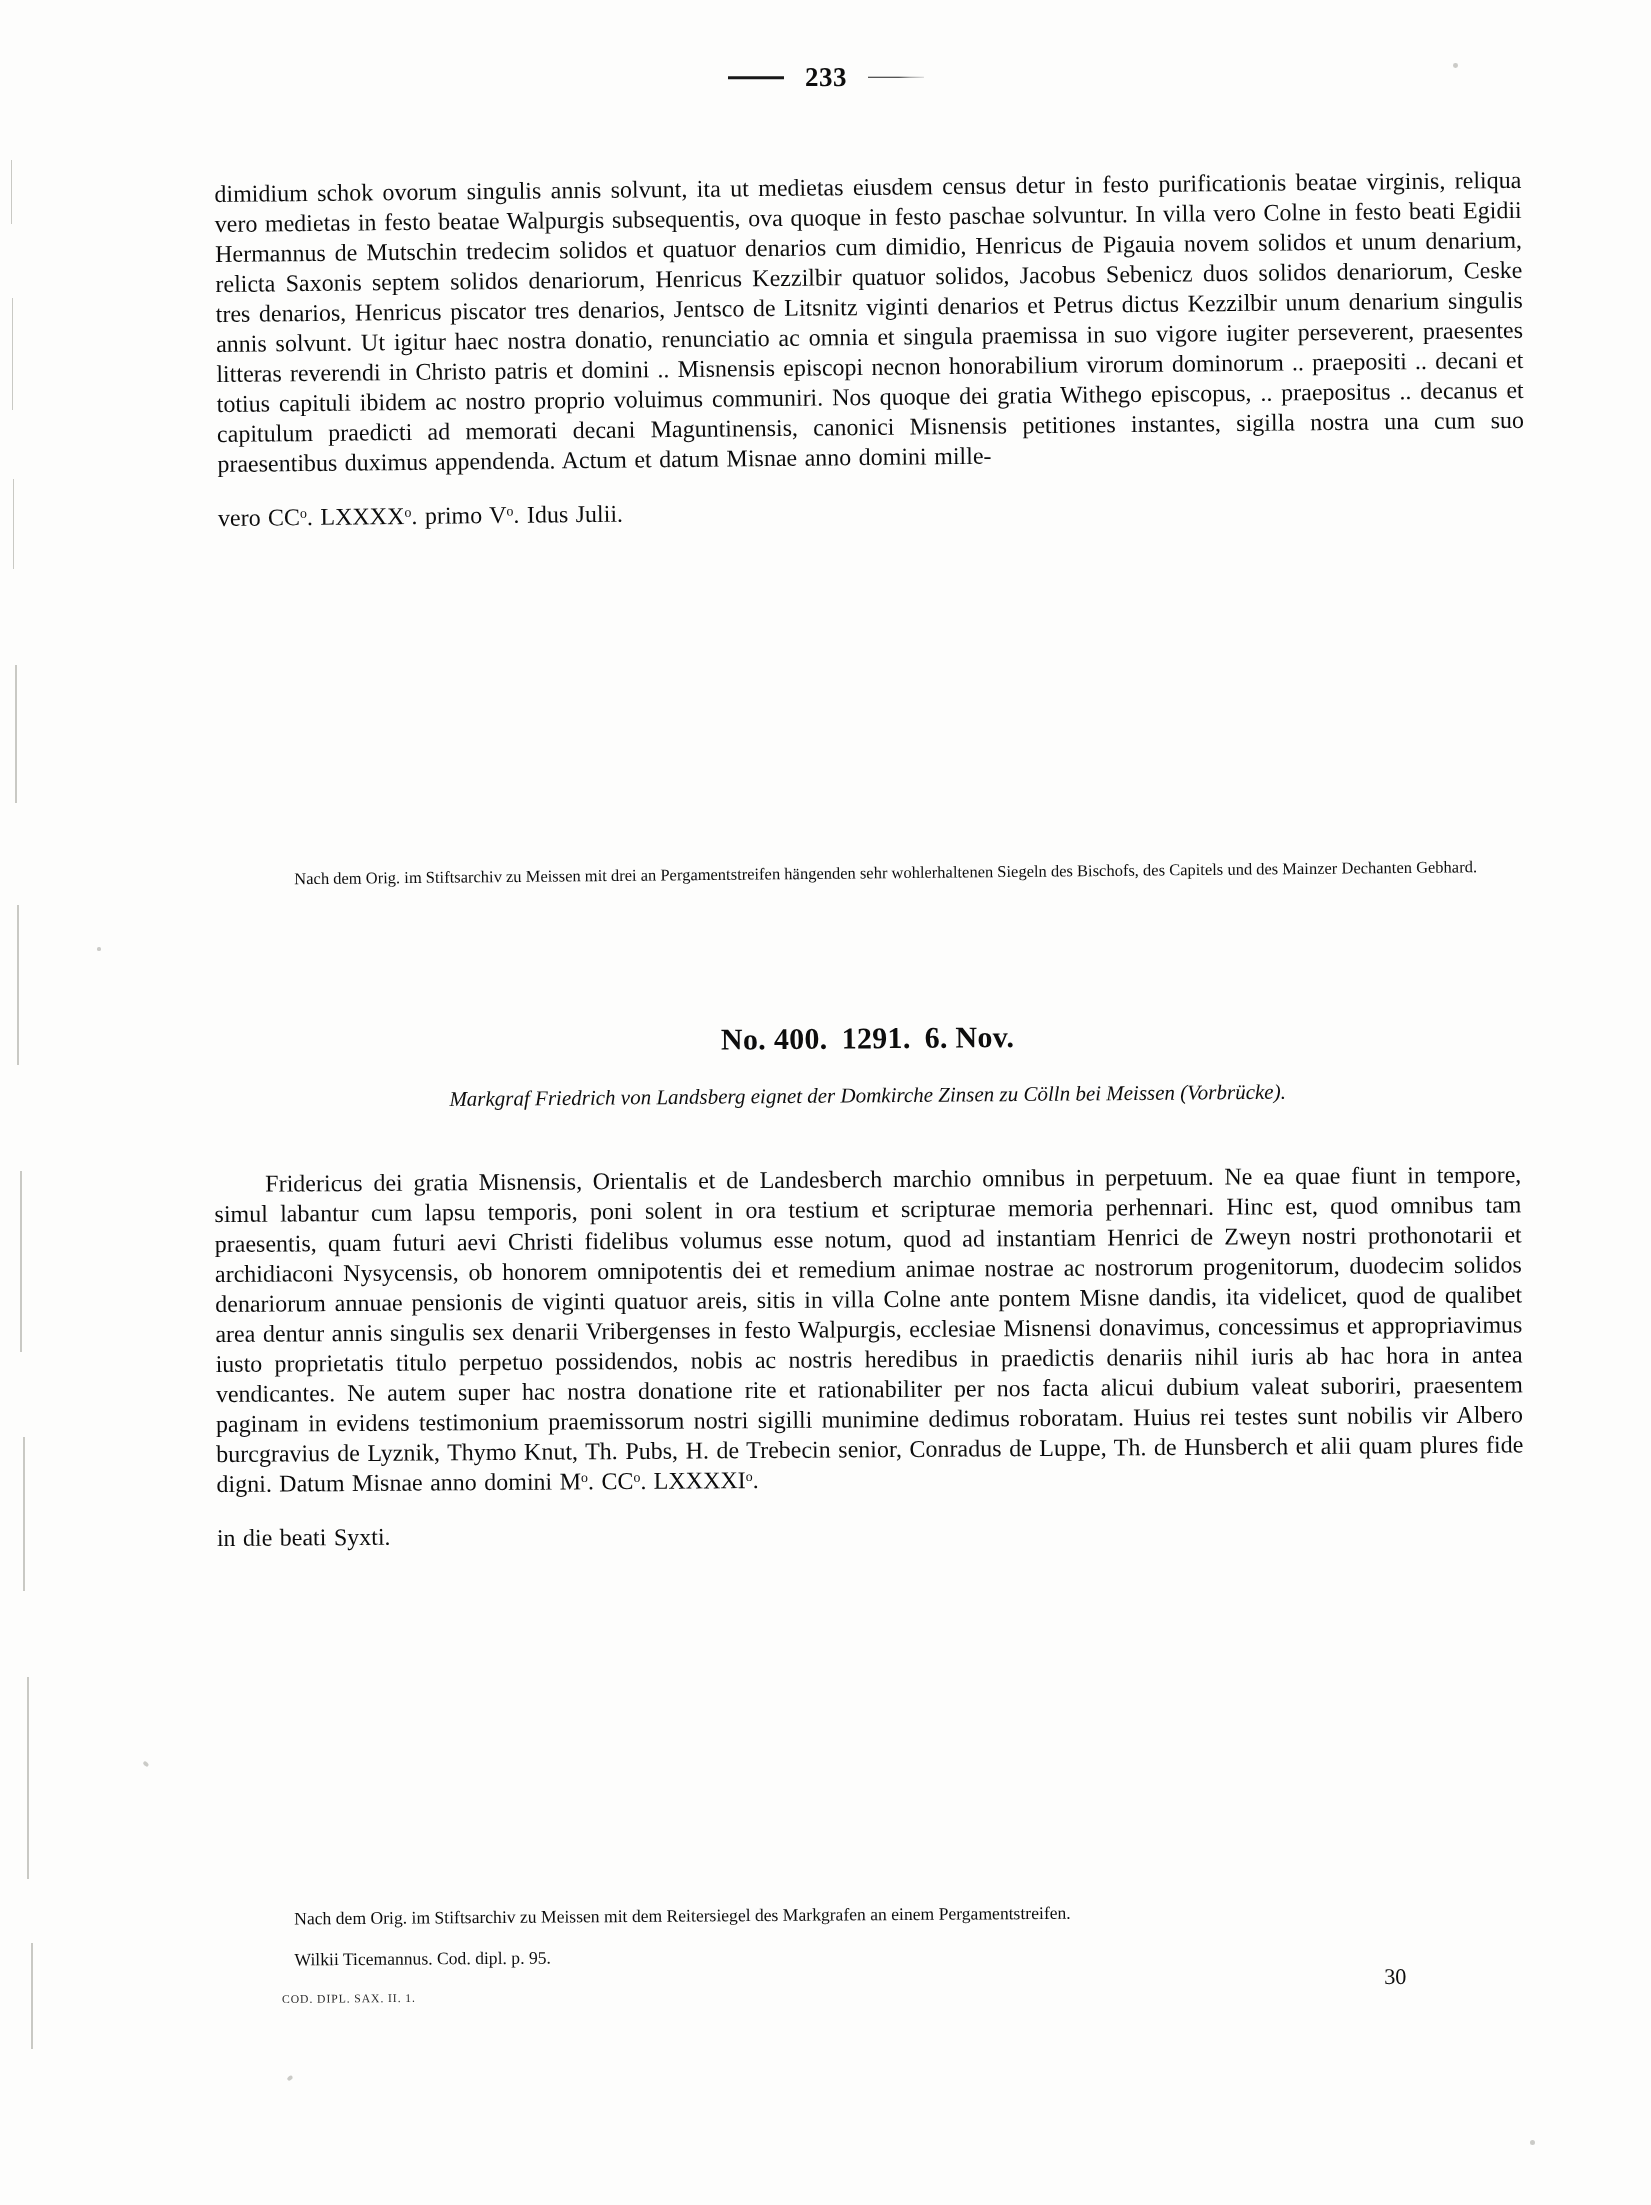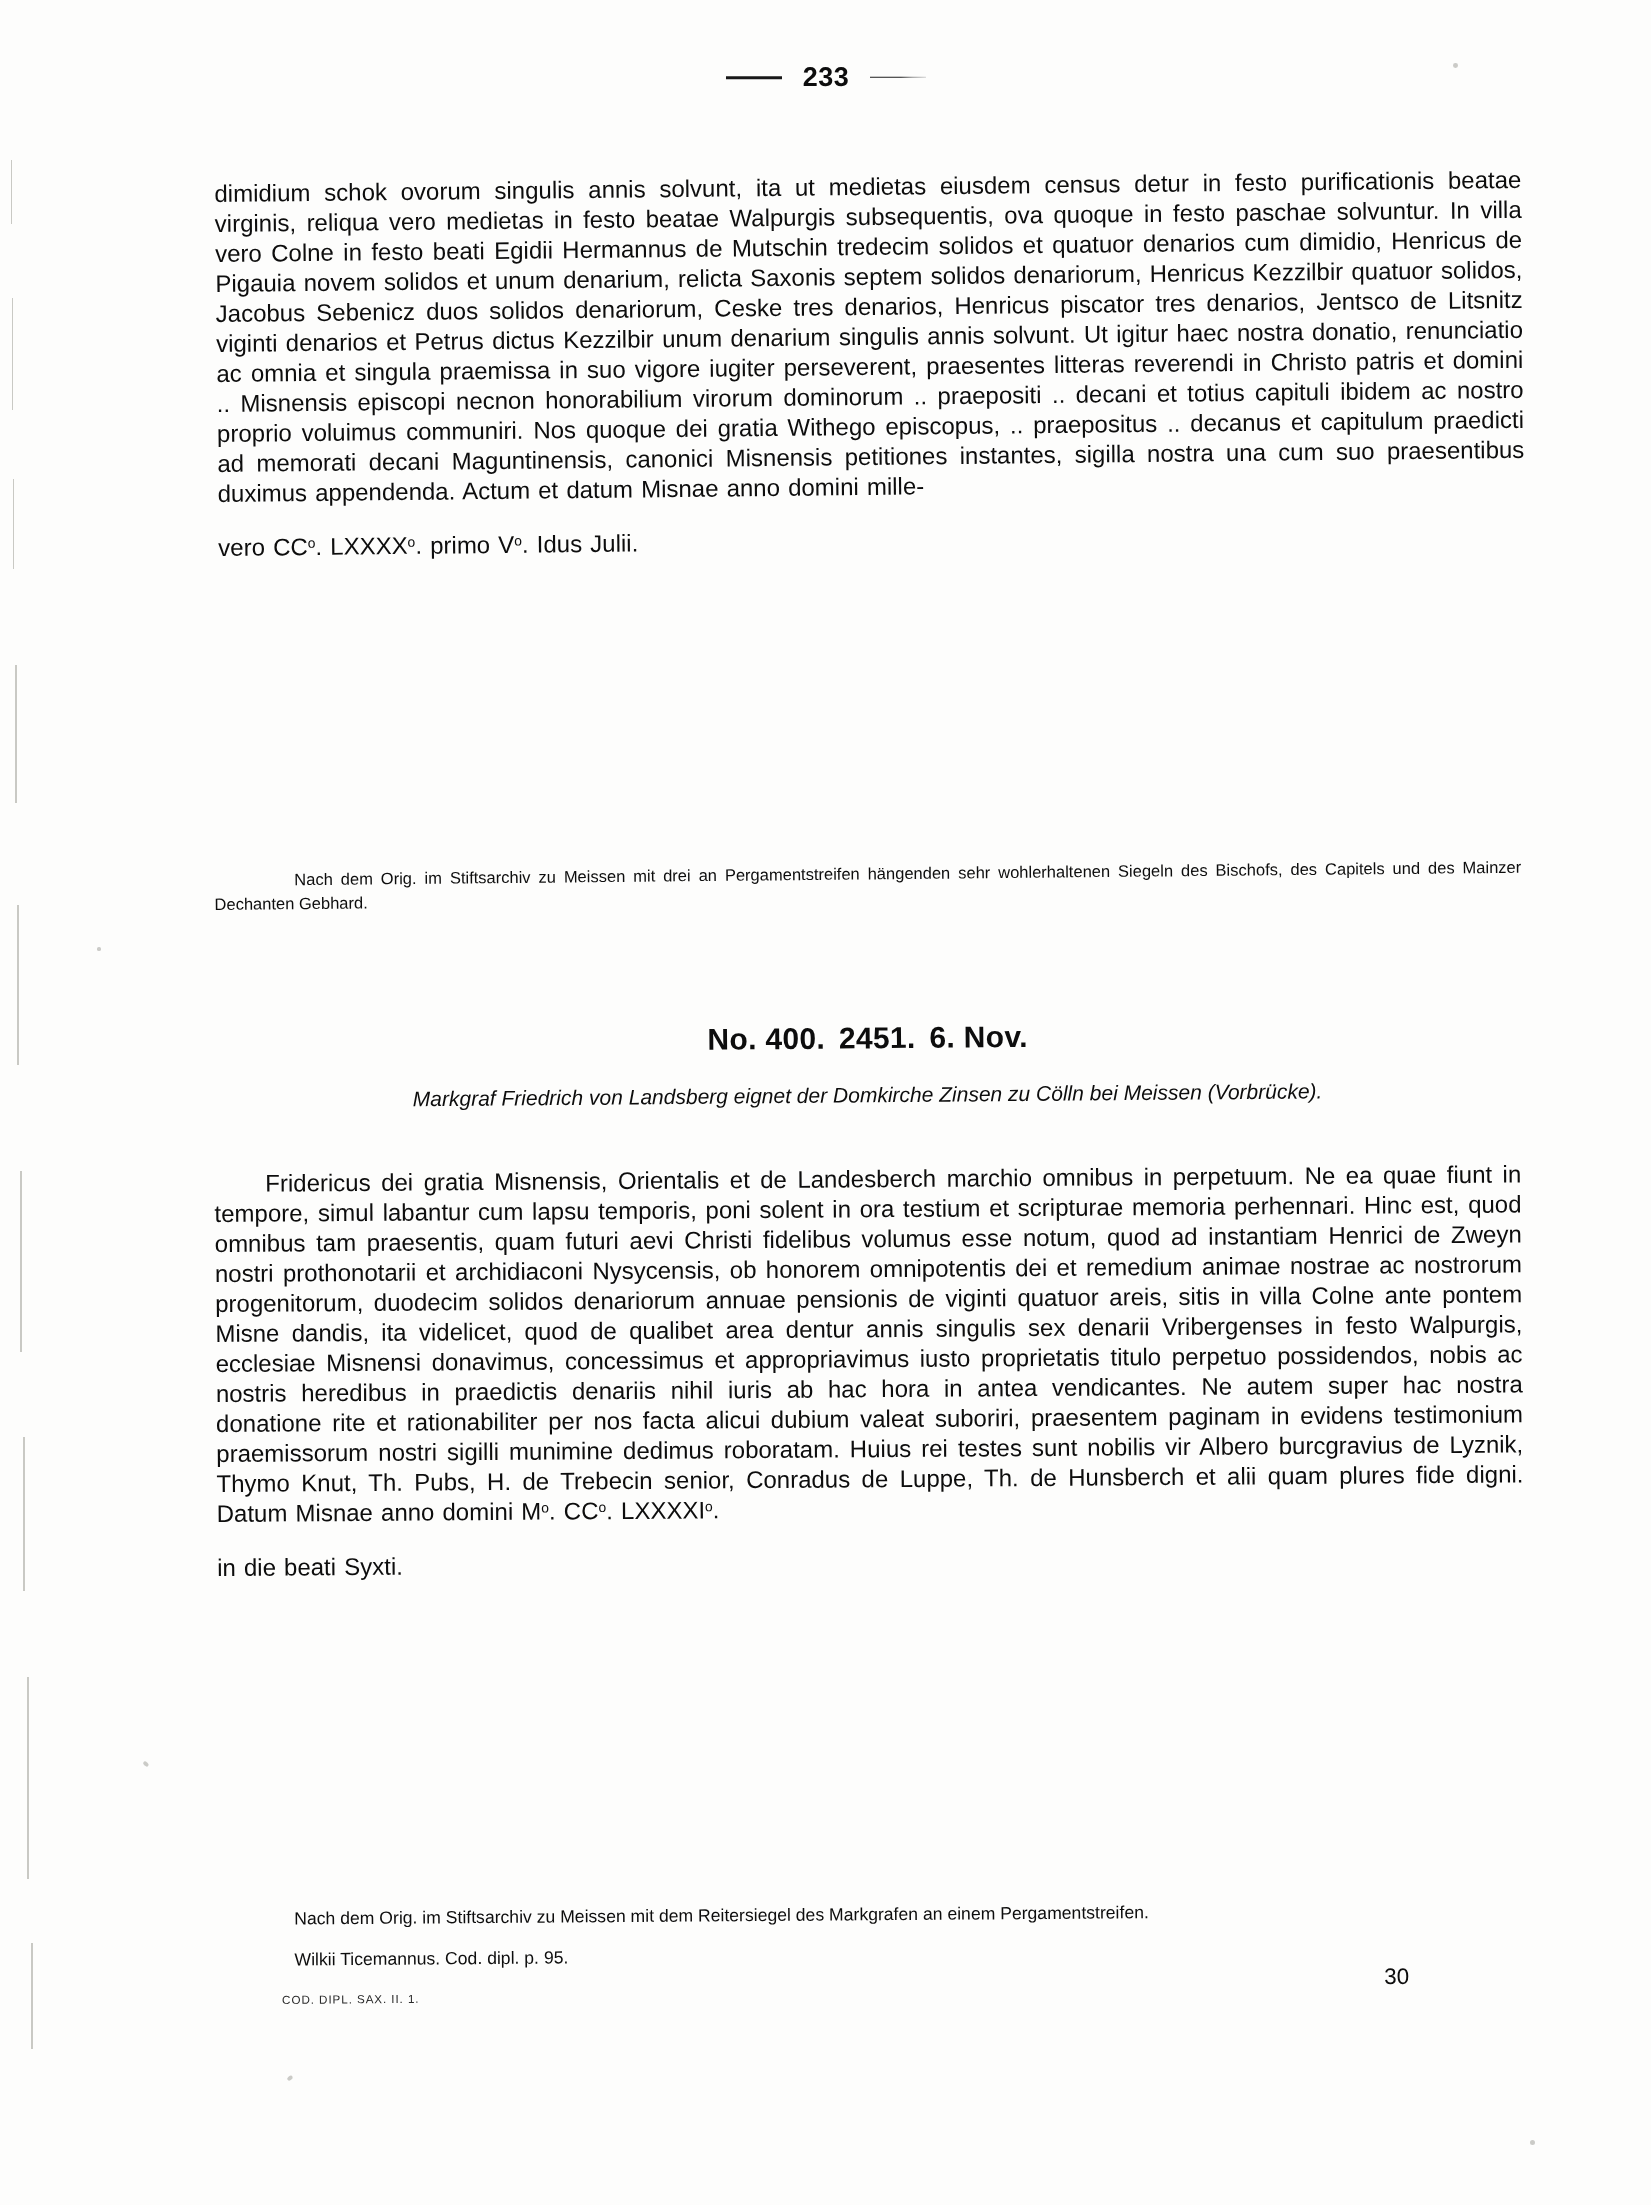--- a/index.html
+++ b/index.html
@@ -7,21 +7,21 @@
     padding: 0;
     background: #ffffff;
   }
 
   #page {
     position: relative;
     width: 1652px;
     height: 2205px;
     background: #fdfdfc;
     overflow: hidden;
-    font-family: Liberation Sans, sans-serif;
+    font-family: Liberation Serif, serif;
     color: #0d0d0d;
   }
 
   
   .speck {
     position: absolute;
     background: #b9b9b5;
     border-radius: 50%;
     opacity: .75;
   }
@@ -179,21 +179,21 @@
       <span>vero CC</span><sup class="ord">o</sup><span>. </span><span>LXXXX</span><sup class="ord">o</sup><span>. primo V</span><sup class="ord">o</sup><span>. Idus Julii.</span>
     </p>
   </div>
 
   <div class="block skew-b" style="top:851px;">
     <p class="note indent">Nach dem Orig. im Stiftsarchiv zu Meissen mit drei an Pergamentstreifen hängenden sehr wohlerhaltenen Siegeln des Bischofs, des Capitels und des Mainzer Dechanten Gebhard.</p>
   </div>
 
   <div class="block skew-c" style="top:1027px;">
     <div class="sec-head">
-      <span>No. 400.</span><span class="gap"></span><span>2451.</span><span class="gap"></span><span>6. Nov.</span>
+      <span>No. 400.</span><span class="gap"></span><span>1291.</span><span class="gap"></span><span>6. Nov.</span>
     </div>
   </div>
 
   <div class="block skew-c" style="top:1089px;">
     <div class="regest">Markgraf Friedrich von Landsberg eignet der Domkirche Zinsen zu Cölln bei Meissen (Vorbrücke).</div>
   </div>
 
   <div class="block skew-d" style="top:1145px;">
     <p class="body-text indent"><span>Fridericus dei gratia Misnensis, Orientalis et de Landesberch marchio omnibus in perpetuum. Ne ea quae fiunt in tempore, simul labantur cum lapsu temporis, poni solent in ora testium et scripturae memoria perhennari. Hinc est, quod omnibus tam praesentis, quam futuri aevi Christi fidelibus volumus esse notum, quod ad instantiam Henrici de Zweyn nostri prothonotarii et archidiaconi Nysycensis, ob honorem omnipotentis dei et remedium animae nostrae ac nostrorum progenitorum, duodecim solidos denariorum annuae pensionis de viginti quatuor areis, sitis in villa Colne ante pontem Misne dandis, ita videlicet, quod de qualibet area dentur annis singulis sex denarii Vribergenses in festo Walpurgis, ecclesiae Misnensi donavimus, concessimus et appropriavimus iusto proprietatis titulo perpetuo possidendos, nobis ac nostris heredibus in praedictis denariis nihil iuris ab hac hora in antea vendicantes. Ne autem super hac nostra donatione rite et rationabiliter per nos facta alicui dubium valeat suboriri, praesentem paginam in evidens testimonium praemissorum nostri sigilli munimine dedimus roboratam. Huius rei testes sunt nobilis vir Albero burcgravius de Lyznik, Thymo Knut, Th. Pubs, H. de Trebecin senior, Conradus de Luppe, Th. de Hunsberch et alii quam plures fide digni. Datum Misnae anno domini M</span><sup class="ord">o</sup><span>. CC</span><sup class="ord">o</sup><span>. LXXXXI</span><sup class="ord">o</sup><span>.</span></p>
     <p class="body-text" style="text-align:left;">in die beati Syxti.</p>

